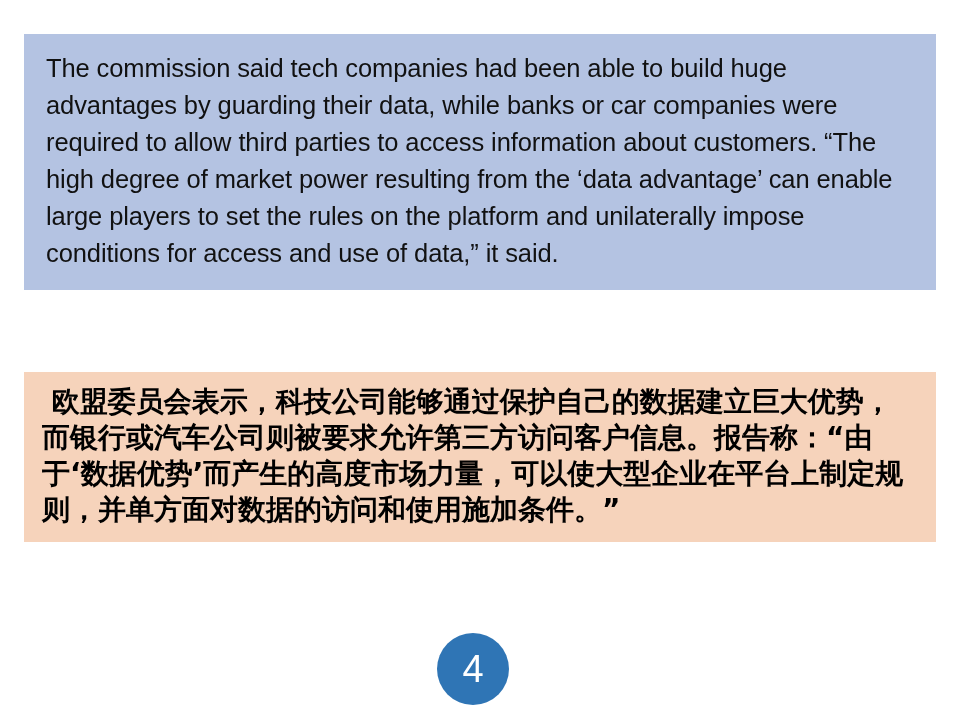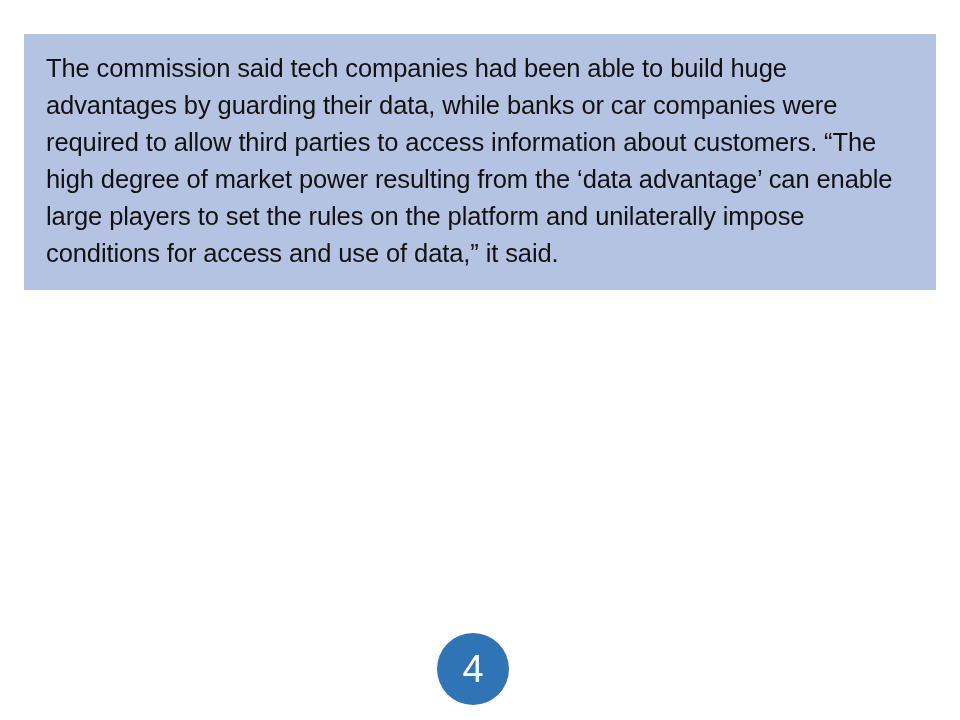--- a/index.html
+++ b/index.html
@@ -73,18 +73,21 @@
 </style>
 </head>
 <body>
 
 <div class="slide">
 
   <div class="english-box">
     <div class="english-text">The commission said tech companies had been able to build huge advantages by guarding their data, while banks or car companies were required to allow third parties to access information about customers. “The high degree of market power resulting from the ‘data advantage’ can enable large players to set the rules on the platform and unilaterally impose conditions for access and use of data,” it said.</div>
   </div>
 
+  <div class="chinese-box">
+    <div class="chinese-text"> 欧盟委员会表示，科技公司能够通过保护自己的数据建立巨大优势，而银行或汽车公司则被要求允许第三方访问客户信息。报告称：“由于‘数据优势’而产生的高度市场力量，可以使大型企业在平台上制定规则，并单方面对数据的访问和使用施加条件。”</div>
+  </div>
 
   <div class="page-badge">
     <span>4</span>
   </div>
 
 </div>
 
 </body></html>

